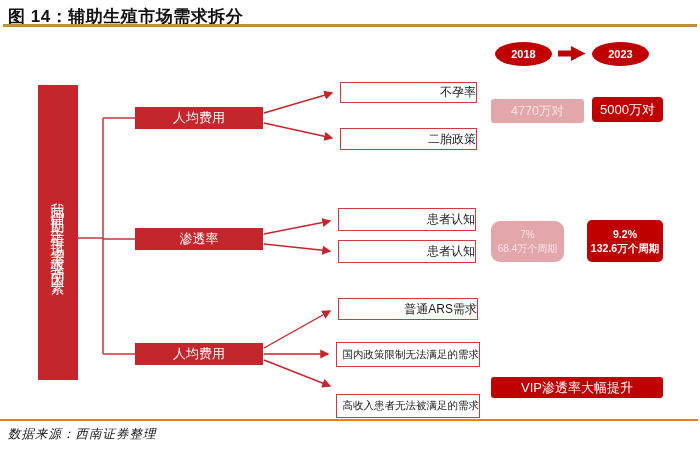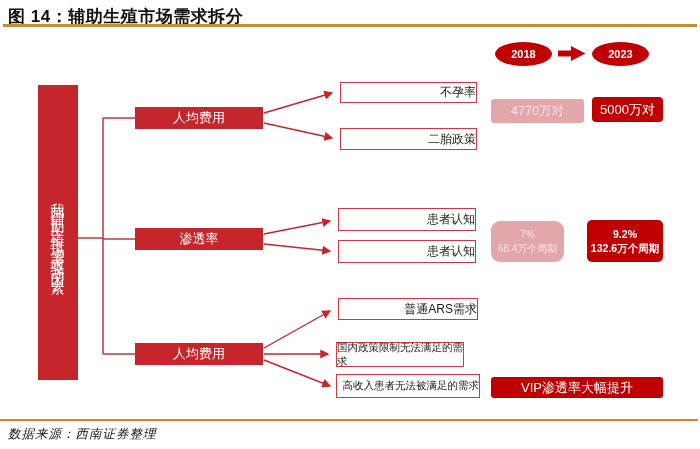--- a/index.html
+++ b/index.html
@@ -100,24 +100,24 @@
   </div>
   <div class="abs leaf-box" style="left:338px;top:208px;width:138px;height:23px;">
     <span>患者认知</span>
   </div>
   <div class="abs leaf-box" style="left:338px;top:240px;width:138px;height:23px;">
     <span>患者认知</span>
   </div>
   <div class="abs leaf-box" style="left:338px;top:298px;width:140px;height:22px;">
     <span>普通ARS需求</span>
   </div>
-  <div class="abs leaf-box leaf-small" style="left:336px;top:342px;width:128px;height:25px;">
+  <div class="abs leaf-box leaf-small" style="left:336px;top:342px;width:144px;height:25px;">
     <span>国内政策限制无法满足的需求</span>
   </div>
-  <div class="abs leaf-box leaf-small" style="left:336px;top:374px;width:144px;height:24px;">
+  <div class="abs leaf-box leaf-small" style="left:336px;top:394px;width:144px;height:24px;">
     <span>高收入患者无法被满足的需求</span>
   </div>
 
   <div class="abs oval" style="left:495px;">
     <span>2018</span>
   </div>
   <div class="abs oval" style="left:592px;">
     <span>2023</span>
   </div>
 

